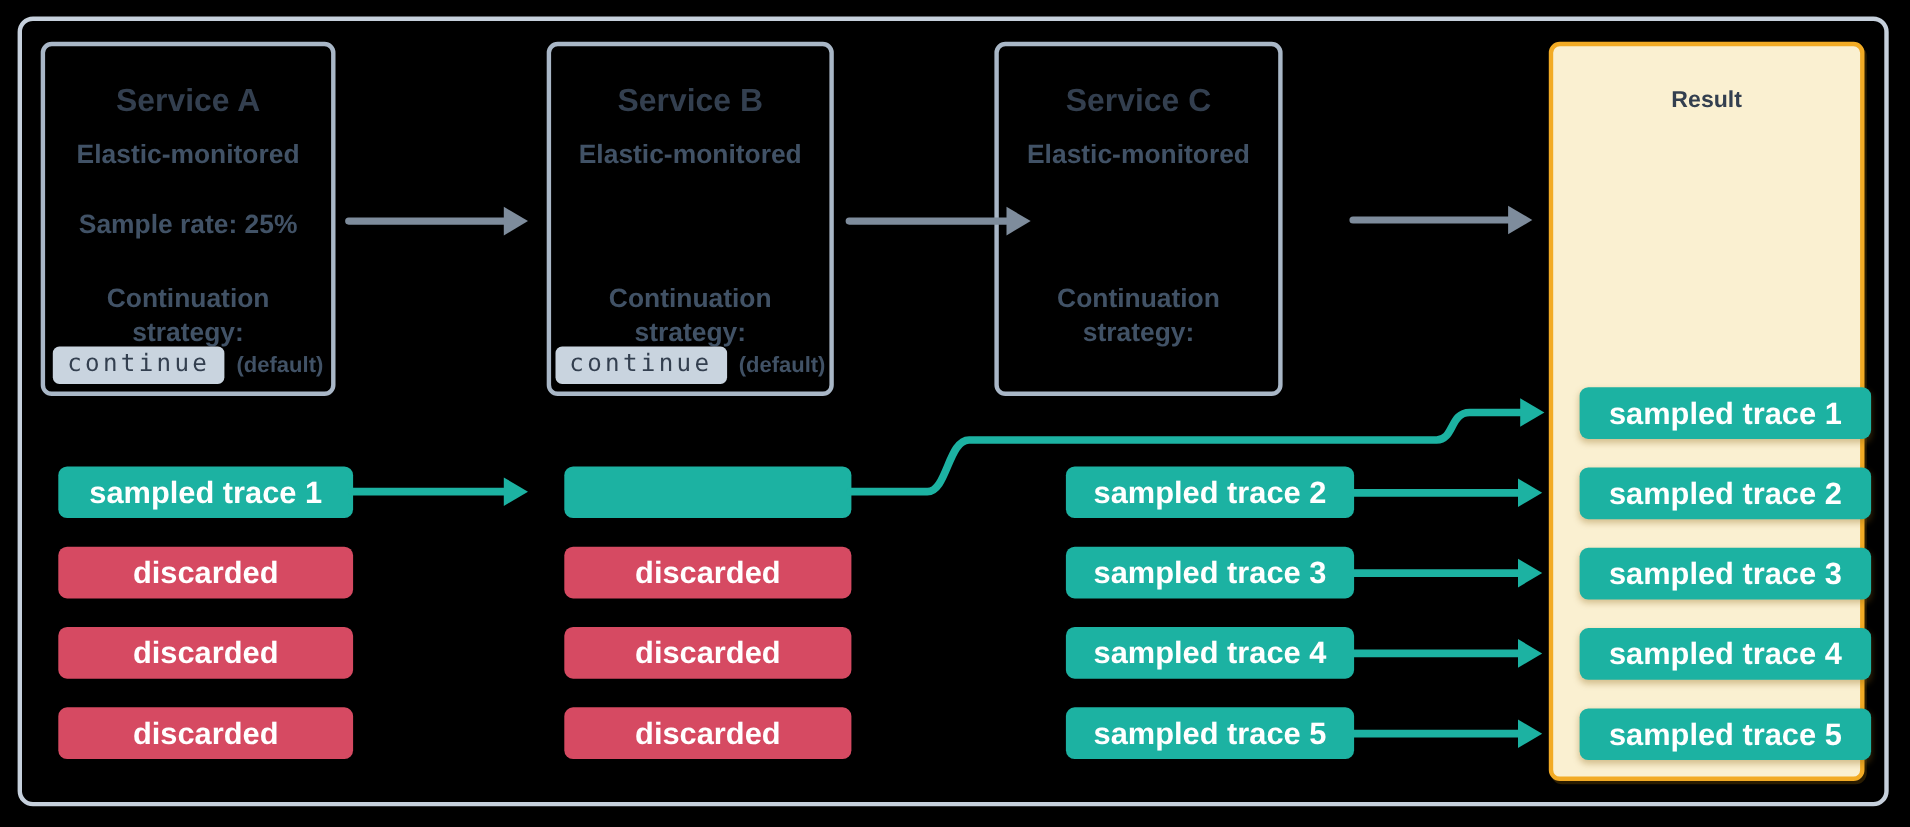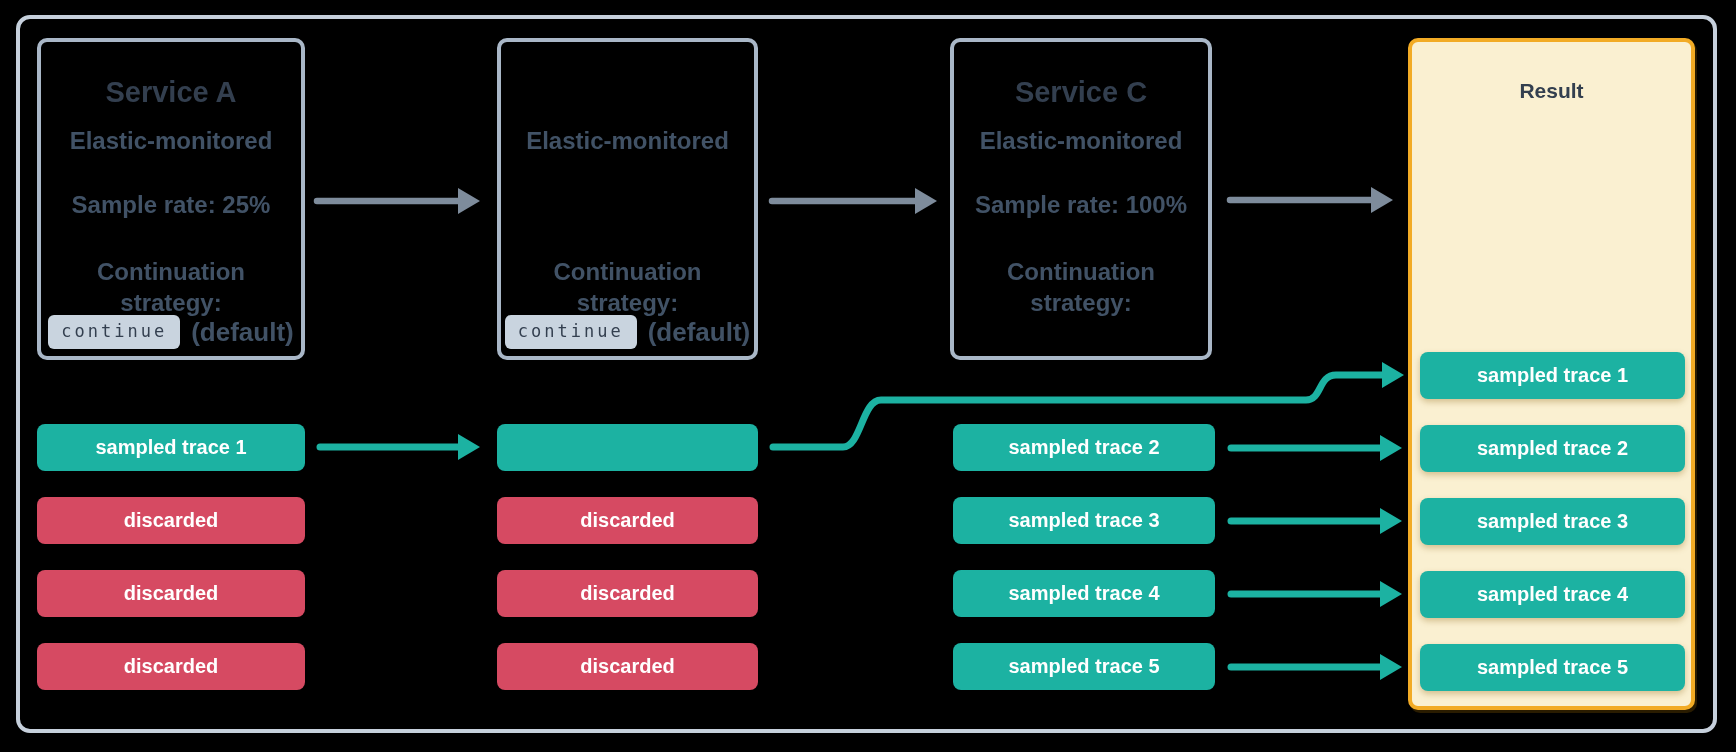--- a/index.html
+++ b/index.html
@@ -12,50 +12,51 @@
     position:absolute;left:16px;top:15px;width:1693px;height:710px;
     border:4px solid var(--outer-border,#c6d0dc);border-radius:14px;background:transparent;
   }
   
   .service-box{
     position:absolute;top:38px;height:314px;border:4px solid var(--box-border,#a9b7c7);
     border-radius:10px;background:transparent;
   }
   #service-a{left:37px;width:260px;}
   #service-b{left:497px;width:253px;}
-  #service-c{left:950px;width:254px;}
+  #service-c{left:904px;width:254px;}
   .svc-title{position:absolute;left:0;right:0;top:33px;text-align:center;
     font-size:29px;font-weight:700;color:var(--slate-title,#333f4f);line-height:34px;}
   .svc-line{position:absolute;left:0;right:0;text-align:center;
     font-size:24px;font-weight:600;color:var(--slate-body,#415266);line-height:28px;}
   .svc-monitored{top:85px;}
   .svc-sample{top:149px;}
   .svc-continuation{top:214px;line-height:31px;}
   .svc-code-row{position:absolute;left:0;right:0;top:273px;height:34px;
     display:flex;align-items:center;justify-content:center;gap:11px;}
   .code-chip{
     background:var(--code-bg,#c9d4df);color:var(--slate-title,#333f4f);
     font-family:"DejaVu Sans Mono","Liberation Mono",monospace;
-    font-size:17px;font-weight:500;letter-spacing:3px;
+    font-size:22px;font-weight:500;letter-spacing:3px;
     padding:3px 13px 5px 13px;border-radius:6px;line-height:26px;
   }
-  .code-note{font-size:26px;font-weight:600;color:var(--slate-body,#415266);}
+  .code-note{font-size:20px;font-weight:600;color:var(--slate-body,#415266);}
   
   #result-box{
     position:absolute;left:1408px;top:38px;width:279px;height:664px;
     background:var(--result-bg,#faf0d1);border:4px solid var(--result-border,#f2ab25);
     border-radius:10px;box-shadow:2px 3px 0 rgba(120,80,0,.35);
   }
   #result-title{position:absolute;left:0;right:0;top:32px;text-align:center;
     font-size:21px;font-weight:700;color:var(--slate-title,#333f4f);line-height:34px;}
   
   .badge{
     position:absolute;height:47px;border-radius:8px;display:flex;align-items:center;justify-content:center;
-    font-size:20px;font-weight:600;color:var(--badge-text,#fff);
+    font-size:28px;font-weight:600;color:var(--badge-text,#fff);
     box-shadow:0 3px 6px rgba(0,0,0,.28);
+    margin-left:16px;
   }
   .badge.sampled{background:var(--teal,#1cb2a2);}
   .badge.discarded{background:var(--red,#d64a62);}
   .col1{left:37px;width:268px;}
   .col2{left:497px;width:261px;}
   .col3{left:953px;width:262px;}
   .row1{top:424px;} .row2{top:497px;} .row3{top:570px;} .row4{top:643px;}
   .rescol{left:1420px;width:265px;box-shadow:0 3px 6px rgba(140,100,20,.35);}
   .rrow1{top:352px;} .rrow2{top:425px;} .rrow3{top:498px;} .rrow4{top:571px;} .rrow5{top:644px;}
   
@@ -80,35 +81,35 @@
       <span>Continuation</span><br>
       <span>strategy:</span>
     </div>
     <div class="svc-code-row">
       <span class="code-chip">continue</span>
       <span class="code-note">(default)</span>
     </div>
   </div>
 
   <div class="service-box" id="service-b">
+    <div class="svc-title">Service B</div>
     <div class="svc-line svc-monitored">Elastic-monitored</div>
     <div class="svc-line svc-continuation">
       <span>Continuation</span><br>
       <span>strategy:</span>
     </div>
     <div class="svc-code-row">
       <span class="code-chip">continue</span>
       <span class="code-note">(default)</span>
     </div>
   </div>
 
   <div class="service-box" id="service-c">
     <div class="svc-title">Service C</div>
     <div class="svc-line svc-monitored">Elastic-monitored</div>
-    <div class="svc-line svc-sample">Sample rate: 100%</div>
     <div class="svc-line svc-continuation">
       <span>Continuation</span><br>
       <span>strategy:</span>
     </div>
   </div>
 
   <div id="result-box">
     <div id="result-title">Result</div>
   </div>
 

